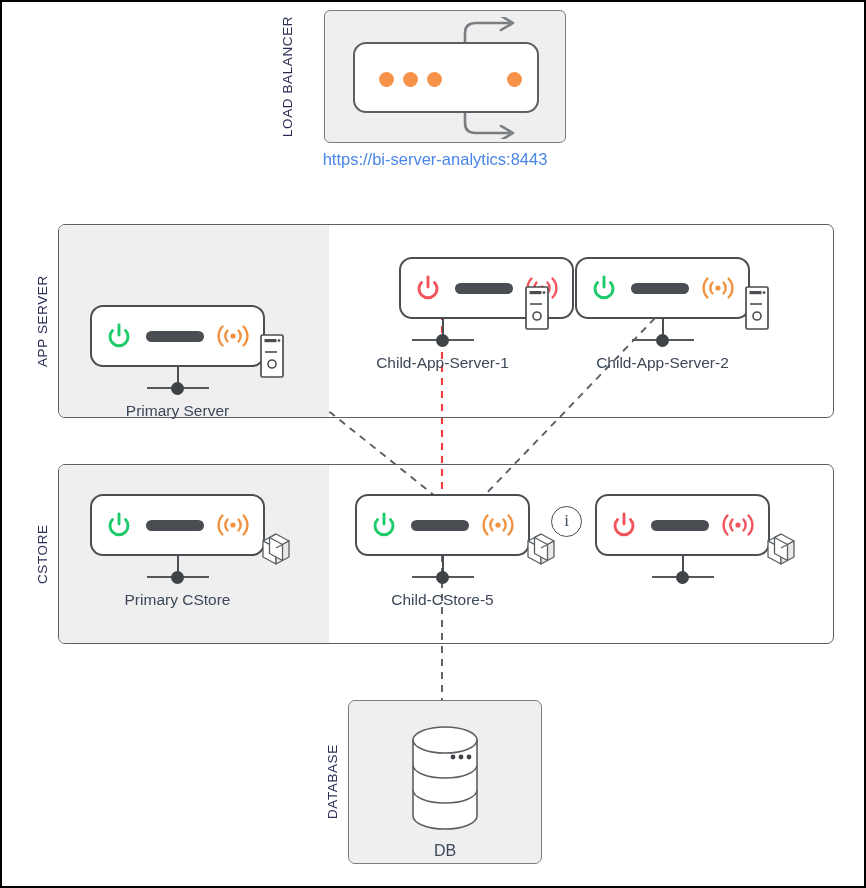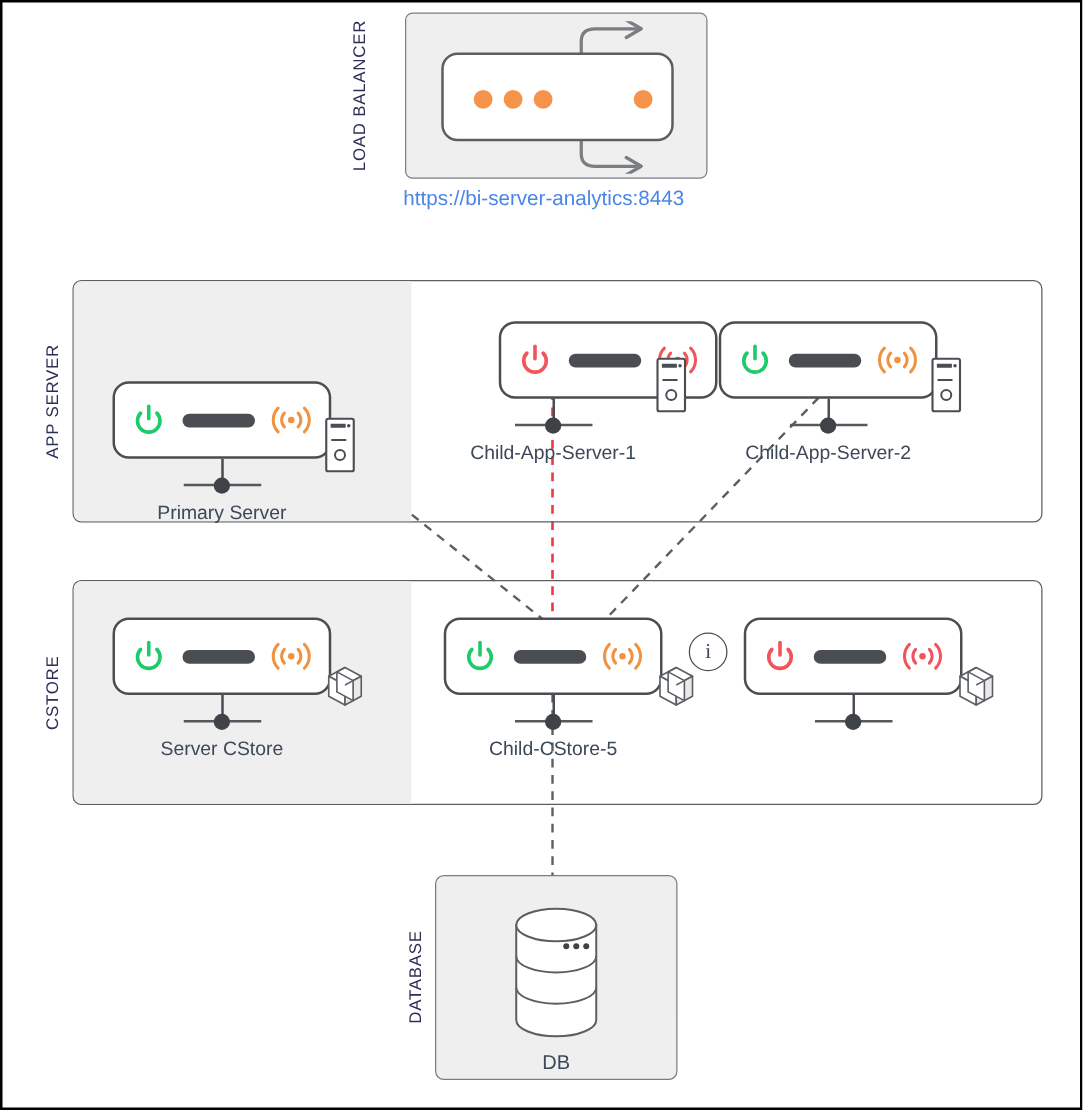--- a/index.html
+++ b/index.html
@@ -353,21 +353,21 @@
           <path d="M7 13 L7 29 L20 36 L20 20 Z"></path>
           <path d="M33 13 L33 29 L20 36 L20 20 Z" fill="#e9e9e9"></path>
           <path d="M13.5 9.5 L26.5 16.5 L26.5 32.5 L13.5 25.5 Z" fill="#ffffff"></path>
         </g>
         <g fill="none" stroke="#5b5f63" stroke-width="1.2">
           <path d="M13.5 9.5 L20 6"></path>
           <path d="M20 20 L26.5 16.5"></path>
         </g>
       </svg>
     </div>
-    <div class="node-label">Server CStore</div>
+    <div class="node-label">Primary CStore</div>
   </div>
 
   <div class="node" style="left:353px; top:492px;">
     <div class="node-body">
       <svg width="28" height="28" viewBox="0 0 28 28">
         <path d="M7.5 8.5 A9 9 0 1 0 20.5 8.5" fill="none" stroke="#1ecb6b" stroke-width="2.9" stroke-linecap="round"></path>
         <line x1="14" y1="3" x2="14" y2="13" stroke="#1ecb6b" stroke-width="2.9" stroke-linecap="round"></line>
       </svg>
       <span class="node-bar"></span>
       <svg width="34" height="26" viewBox="0 0 34 26">

